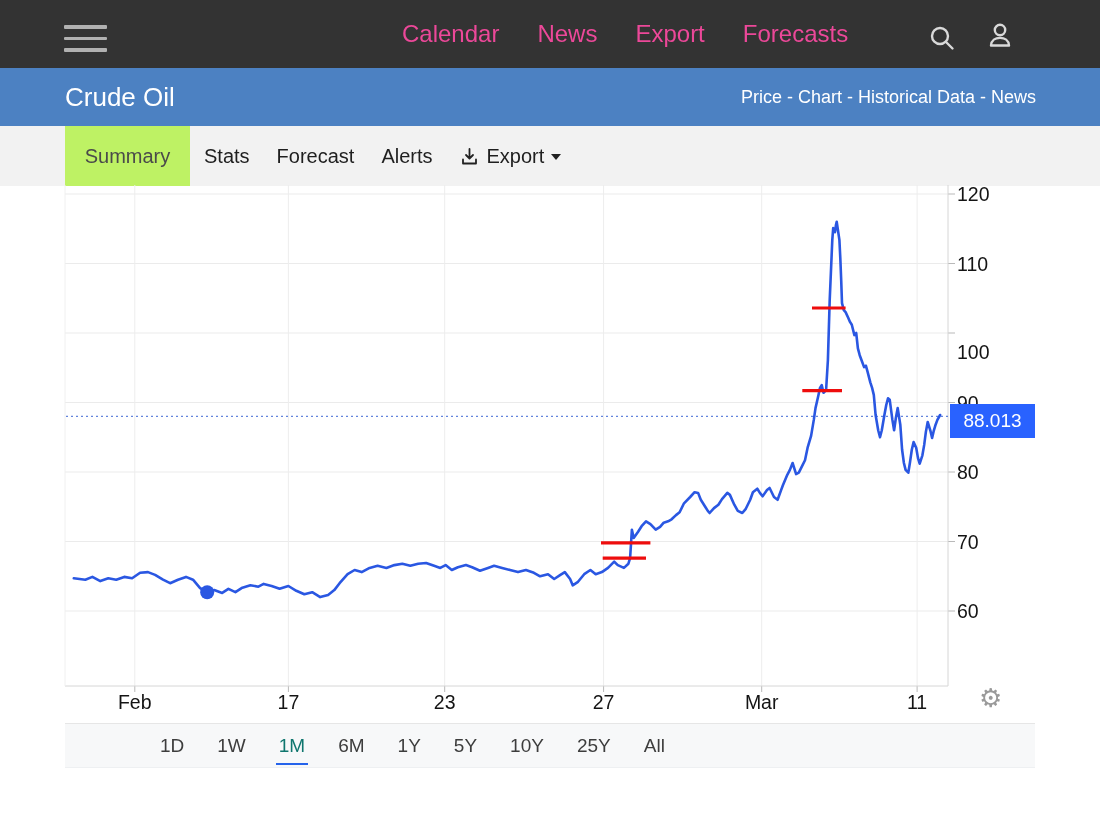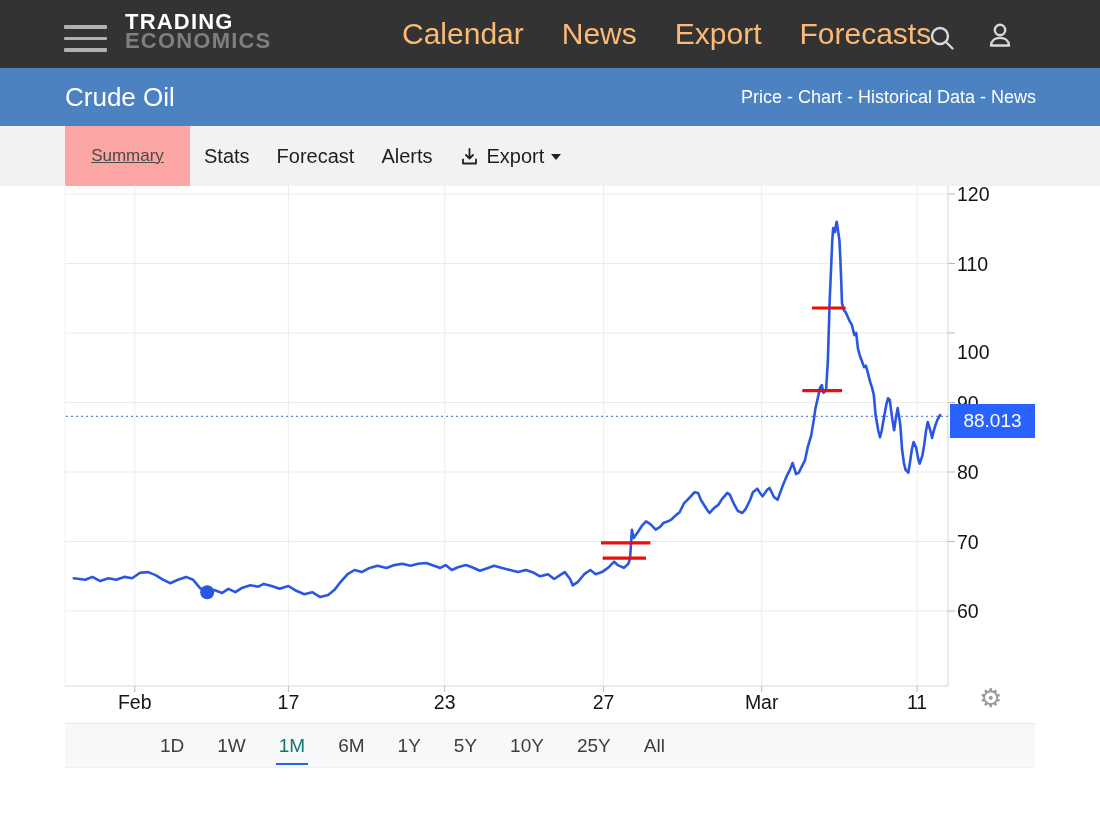--- a/index.html
+++ b/index.html
@@ -7,34 +7,34 @@
   #page{position:relative;width:1100px;height:828px;background:#fff;}
 
   
   .navbar{position:absolute;left:0;top:0;width:1100px;height:68px;background:#333333;}
   .hamburger{position:absolute;left:64px;top:25px;width:43px;cursor:pointer;}
   .hamburger .bar{height:3.5px;background:#b1b1b1;border-radius:1px;margin-bottom:8px;}
   .hamburger .bar:last-child{margin-bottom:0;}
   .brand{position:absolute;left:125px;top:12px;font-weight:bold;font-size:22px;letter-spacing:1.2px;line-height:20px;cursor:pointer;}
   .brand .l1{color:#ffffff;}
   .brand .l2{color:#7f7f7f;margin-top:-1px;}
-  .nav-links{position:absolute;left:402px;top:0;height:68px;display:flex;align-items:center;gap:38px;font-size:30px;color:#fdba74;}
+  .nav-links{position:absolute;left:402px;top:0;height:68px;display:flex;align-items:center;gap:38px;font-size:24px;color:#ec4899;}
   .nav-links span{cursor:pointer;}
   .nav-icon{position:absolute;top:24px;cursor:pointer;}
   .nav-icon.search{left:928px;}
   .nav-icon.person{left:986px;top:21px;}
 
   
   .subheader{position:absolute;left:0;top:68px;width:1100px;height:58px;background:#4c81c2;}
   .page-title{position:absolute;left:65px;top:50%;transform:translateY(-50%);color:#fff;font-size:26px;}
   .breadcrumb{position:absolute;right:64px;top:50%;transform:translateY(-50%);color:#ffffff;font-size:18px;cursor:pointer;}
 
   
   .tabbar{position:absolute;left:0;top:126px;width:1100px;height:60px;background:#f2f2f2;}
-  .tab-active{position:absolute;left:65px;top:0;width:125px;height:60px;background:#fca5a5;display:flex;align-items:center;justify-content:center;font-size:17px;color:#4a4a4a;cursor:pointer;text-decoration:underline;}
+  .tab-active{position:absolute;left:65px;top:0;width:125px;height:60px;background:#bef264;display:flex;align-items:center;justify-content:center;font-size:20px;color:#4a4a4a;cursor:pointer;}
   .tabs-rest{position:absolute;left:190px;top:0;height:60px;display:flex;align-items:center;font-size:20px;color:#1f1f1f;}
   .tab{padding:0 13px;margin-left:1px;cursor:pointer;}
   .export-tab{display:flex;align-items:center;gap:7px;padding:0 13px;cursor:pointer;}
   .caret{width:0;height:0;border:5px solid transparent;border-top:6px solid #222;margin-top:6px;}
 
   
   #chart-svg{position:absolute;left:0;top:0;width:1100px;height:828px;pointer-events:none;}
   .y-label{position:absolute;left:957px;width:55px;font-size:19.5px;color:#141414;z-index:1;}
   .x-label{position:absolute;top:691px;width:70px;text-align:center;font-size:19.5px;color:#141414;}
   .price-badge{position:absolute;left:950px;top:404px;width:85px;height:34px;background:#2962ff;color:#fff;
@@ -53,24 +53,20 @@
 </head>
 <body>
 
 <div id="page">
 
   <div class="navbar">
     <div class="hamburger">
       <div class="bar"></div>
       <div class="bar"></div>
       <div class="bar"></div>
-    </div>
-    <div class="brand">
-      <div class="l1">TRADING</div>
-      <div class="l2">ECONOMICS</div>
     </div>
     <div class="nav-links">
       <span>Calendar</span>
       <span>News</span>
       <span>Export</span>
       <span>Forecasts</span>
     </div>
     <div class="nav-icon search">
       <svg width="28" height="28" viewBox="0 0 28 28">
         <circle cx="12" cy="12" r="8" fill="none" stroke="#d9d9d9" stroke-width="2.4"></circle>

